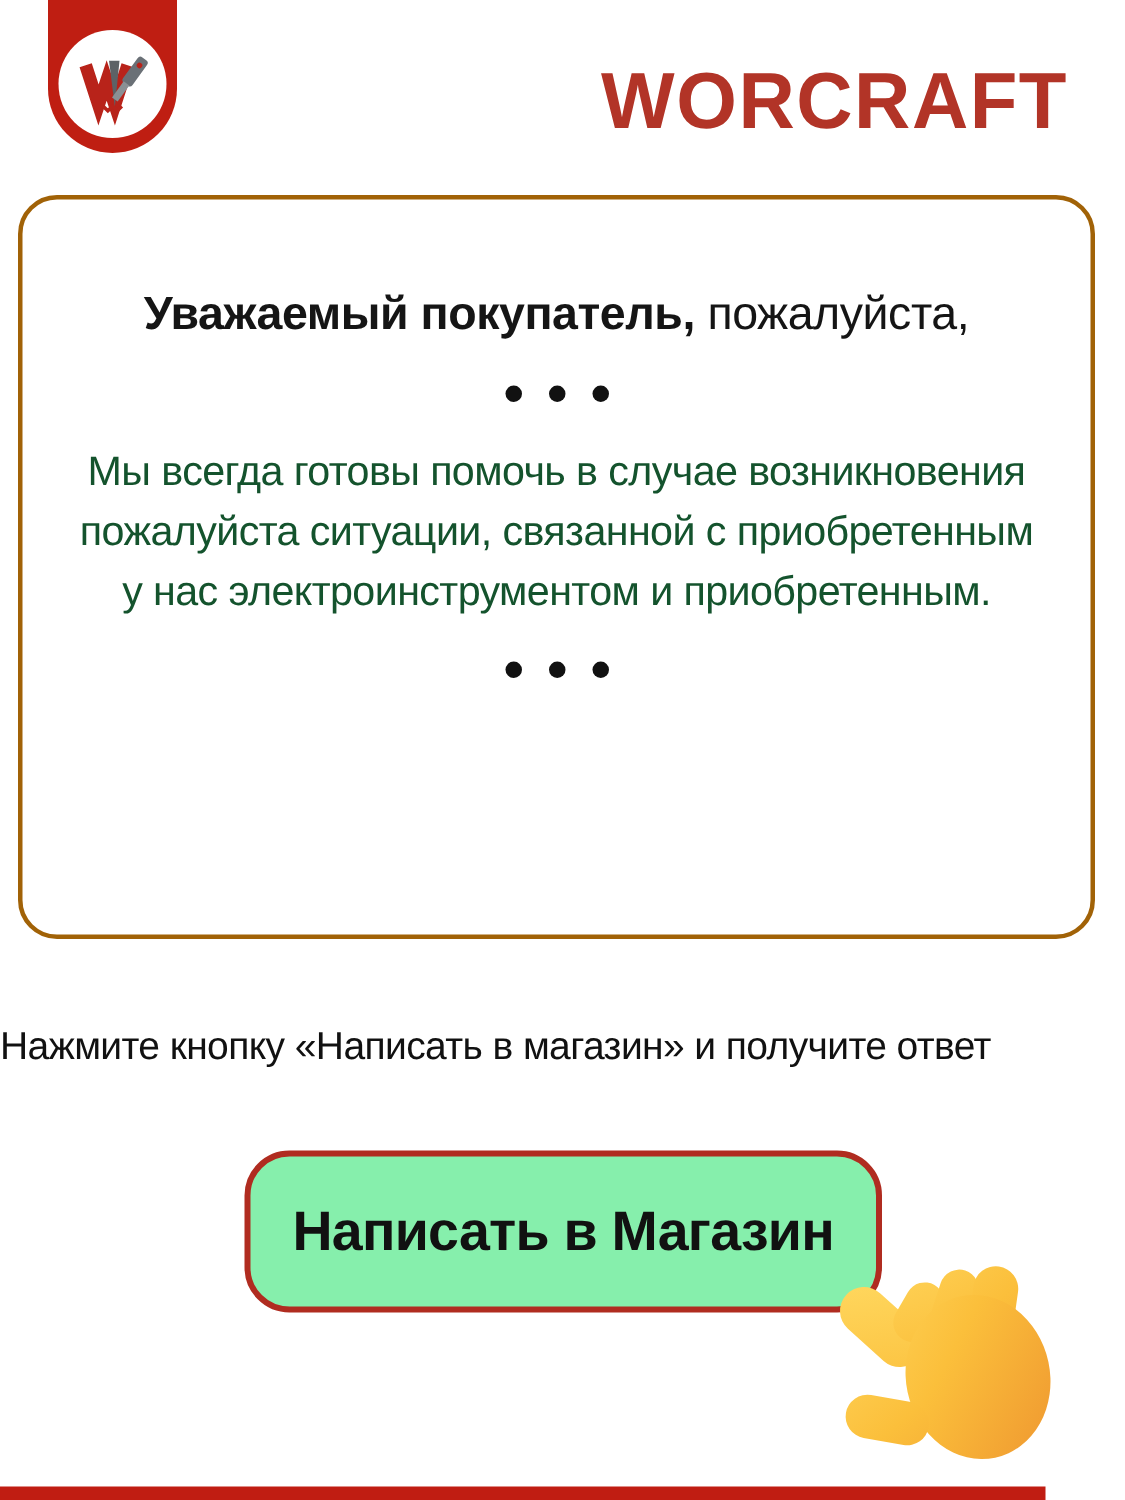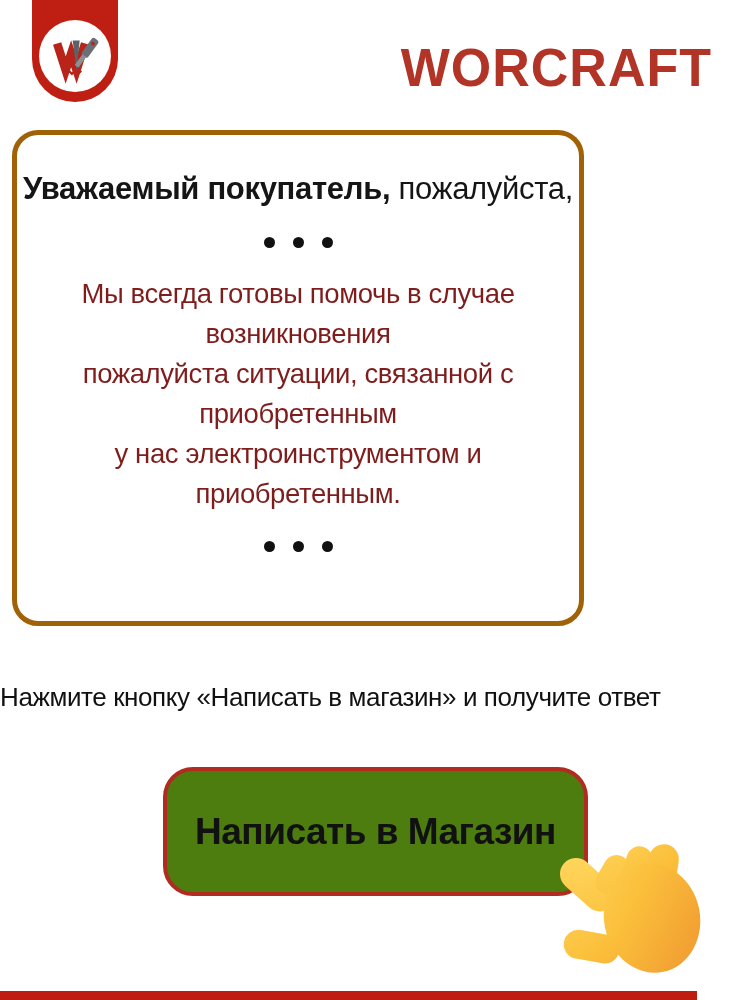--- a/index.html
+++ b/index.html
@@ -17,39 +17,39 @@
     background:#ffffff;border-radius:50%;display:flex;align-items:center;justify-content:center;
   }
   .badge-circle svg{width:56px;height:56px;}
   .logotype{
     position:absolute;right:38px;top:38px;width:320px;
     font-size:52px;font-weight:700;color:#b23427;letter-spacing:1px;
     text-align:right;transform:scaleY(1.02);white-space:nowrap;
   }
   
   .card{
-    position:absolute;left:12px;top:130px;width:572px;height:496px;
-    border:5px solid #a16207;border-radius:26px;background:#ffffff;
-    box-sizing:border-box;text-align:center;padding-top:32px;
+    position:absolute;left:12px;top:130px;width:718px;height:496px;
+    border:3px solid #a16207;border-radius:26px;background:#ffffff;
+    box-sizing:border-box;text-align:center;padding-top:54px;
   }
   .h-line{font-size:31px;line-height:43px;letter-spacing:-0.3px;}
   .h-bold{font-weight:700;}
   .h-reg{font-weight:400;}
   .dots{display:flex;justify-content:center;gap:18px;margin:27px auto 26px;}
   .dots i{display:block;width:11px;height:11px;border-radius:50%;background:#111111;}
-  .body-par{margin:0;font-size:27.5px;line-height:40px;letter-spacing:-0.4px;color:#7f1d1d;}
+  .body-par{margin:0;font-size:27.5px;line-height:40px;letter-spacing:-0.4px;color:#14532d;}
   .body-par span{display:block;}
   
   .instruction{
     position:absolute;left:0;top:682px;width:750px;margin:0;
     text-align:left;font-size:26px;letter-spacing:-0.4px;color:#111111;
   }
   .cta-btn{
-    position:absolute;left:163px;top:767px;width:425px;height:129px;
-    background:#4d7c0f;border:4px solid #b02c20;border-radius:30px;
+    position:absolute;left:163px;top:767px;width:425px;height:108px;
+    background:#86efac;border:4px solid #b02c20;border-radius:30px;
     font-family:inherit;font-size:37px;font-weight:700;color:#111111;
     letter-spacing:-0.5px;cursor:pointer;
   }
   .hand{position:absolute;left:552px;top:836px;width:150px;height:140px;z-index:5;}
   .bottom-bar{position:absolute;left:0;bottom:0;width:697px;height:9px;background:#c01d12;}
 </style>
 </head>
 <body>
 
 <div class="canvas">

